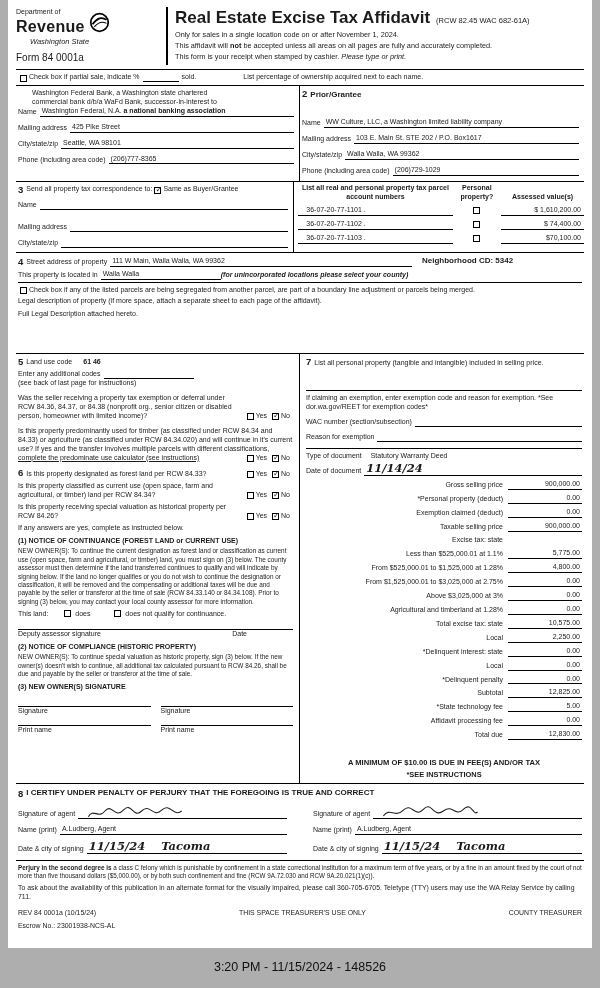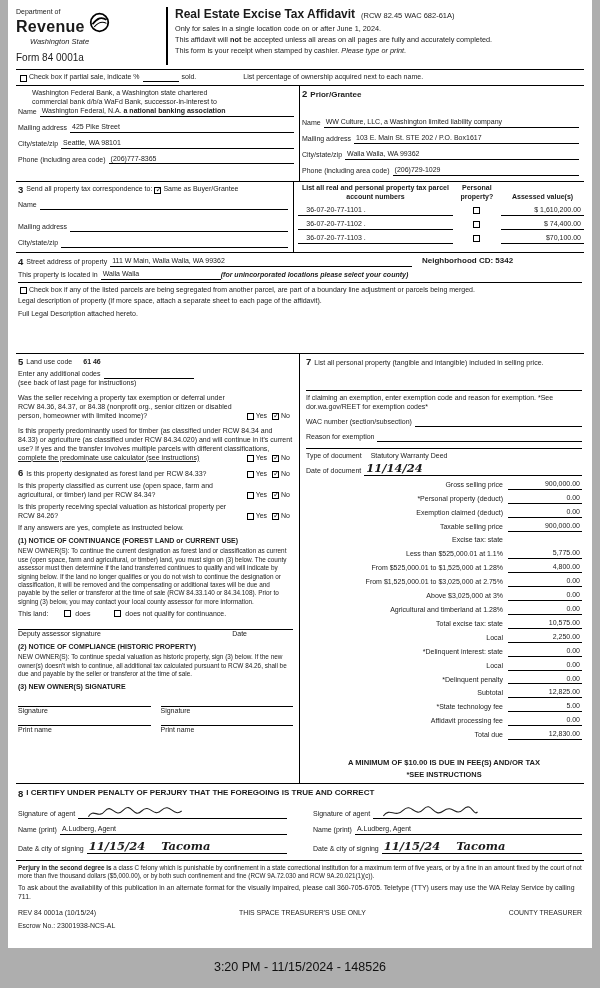--- a/index.html
+++ b/index.html
@@ -18,21 +18,21 @@
   
   .hdr{display:flex;padding:2px 0 4px}
   .hdr-left{width:148px;flex:none;padding-top:1px}
   .dept-row{display:flex;align-items:center;gap:4px}
   .dept-small{font-size:7px}
   .dept-big{font-size:16px;font-weight:bold;letter-spacing:.3px}
   .logo{width:21px;height:21px;flex:none}
   .dept-state{font-size:7.5px;font-style:italic;margin:0 0 5px 14px}
   .form-no{font-size:10px;font-weight:normal}
   .hdr-right{flex:1;border-left:2px solid #000;padding-left:7px;margin-left:2px}
-  .title{font-size:12px;font-weight:bold}
+  .title{font-size:17px;font-weight:bold}
   .title-ref{font-size:7.5px;margin-left:4px}
   .hnote{font-size:7.3px;margin-top:1.5px}
   
   .partial{display:flex;align-items:flex-end;padding:3px 0 3px 2px}
   .w36{width:36px;flex:none;border-bottom:1px solid #000;min-height:8px}
   .gap40{width:44px;flex:none}
   
   .gr{display:flex}
   .gcol{width:50%;padding:3px 5px 5px 2px}
   .gcol.first{border-right:1px solid #000}
@@ -110,21 +110,21 @@
         </svg>
       </div>
       <div class="dept-state">Washington State</div>
       <div class="form-no">Form 84 0001a</div>
     </div>
     <div class="hdr-right">
       <div>
         <span class="title">Real Estate Excise Tax Affidavit</span>
         <span class="title-ref">(RCW 82.45 WAC 682-61A)</span>
       </div>
-      <div class="hnote"><span>Only for sales in a single location code on or after June 1, 2024.</span></div>
+      <div class="hnote"><span>Only for sales in a single location code on or after November 1, 2024.</span></div>
       <div class="hnote"><span>This affidavit will </span><span class="b">not</span><span> be accepted unless all areas on all pages are fully and accurately completed.</span></div>
       <div class="hnote"><span>This form is your receipt when stamped by cashier. </span><span class="i">Please type or print.</span></div>
     </div>
   </div>
 
   <div class="rule"></div>
 
   <div class="partial">
     <span class="cb"></span>
     <span class="lbl">Check box if partial sale, indicate %</span>

